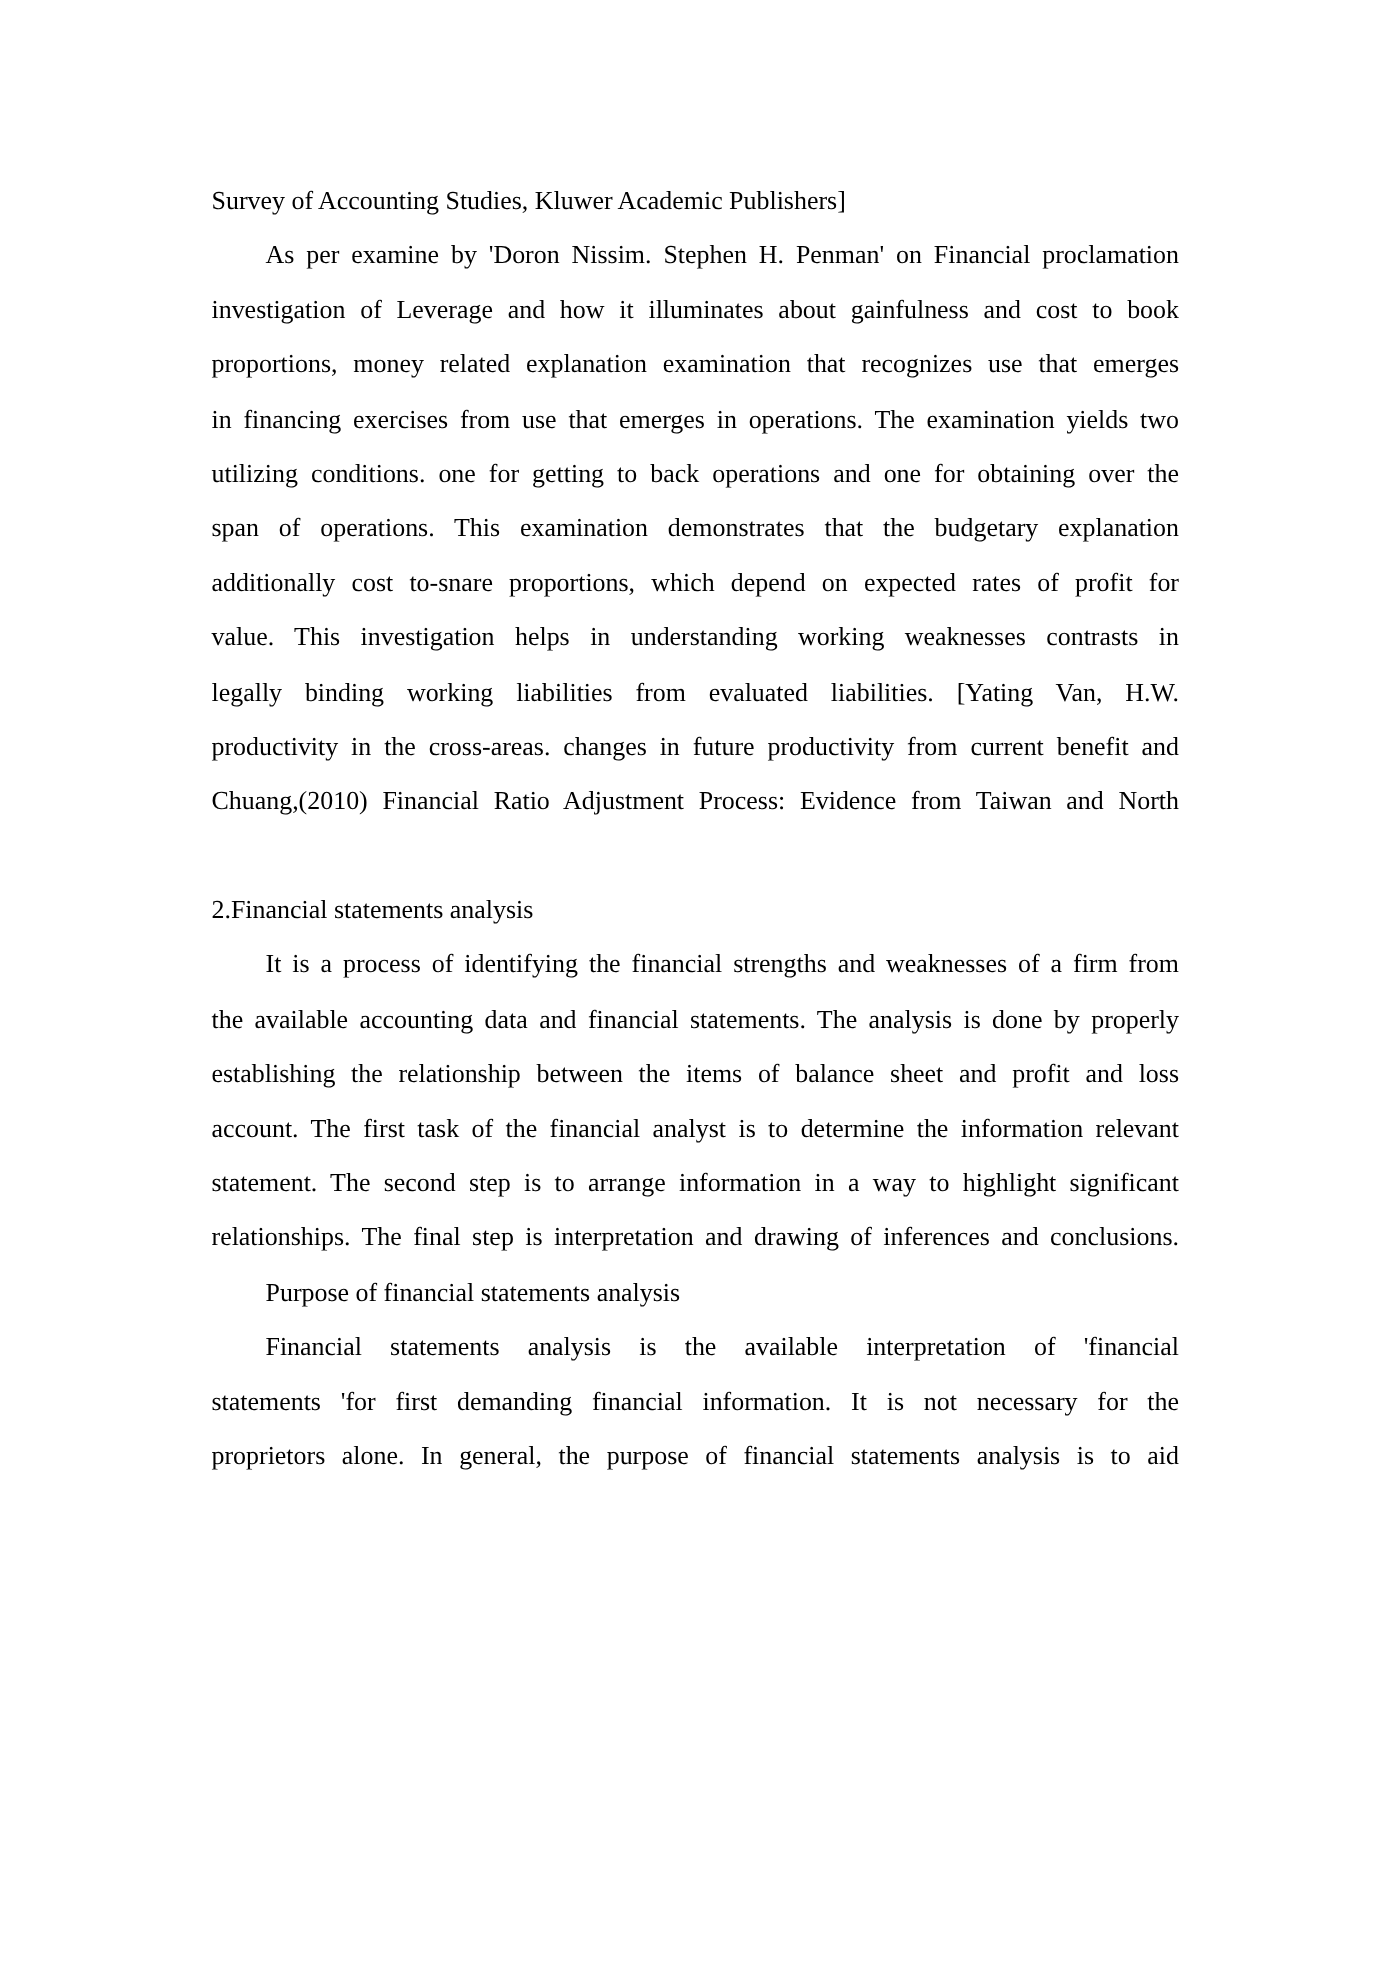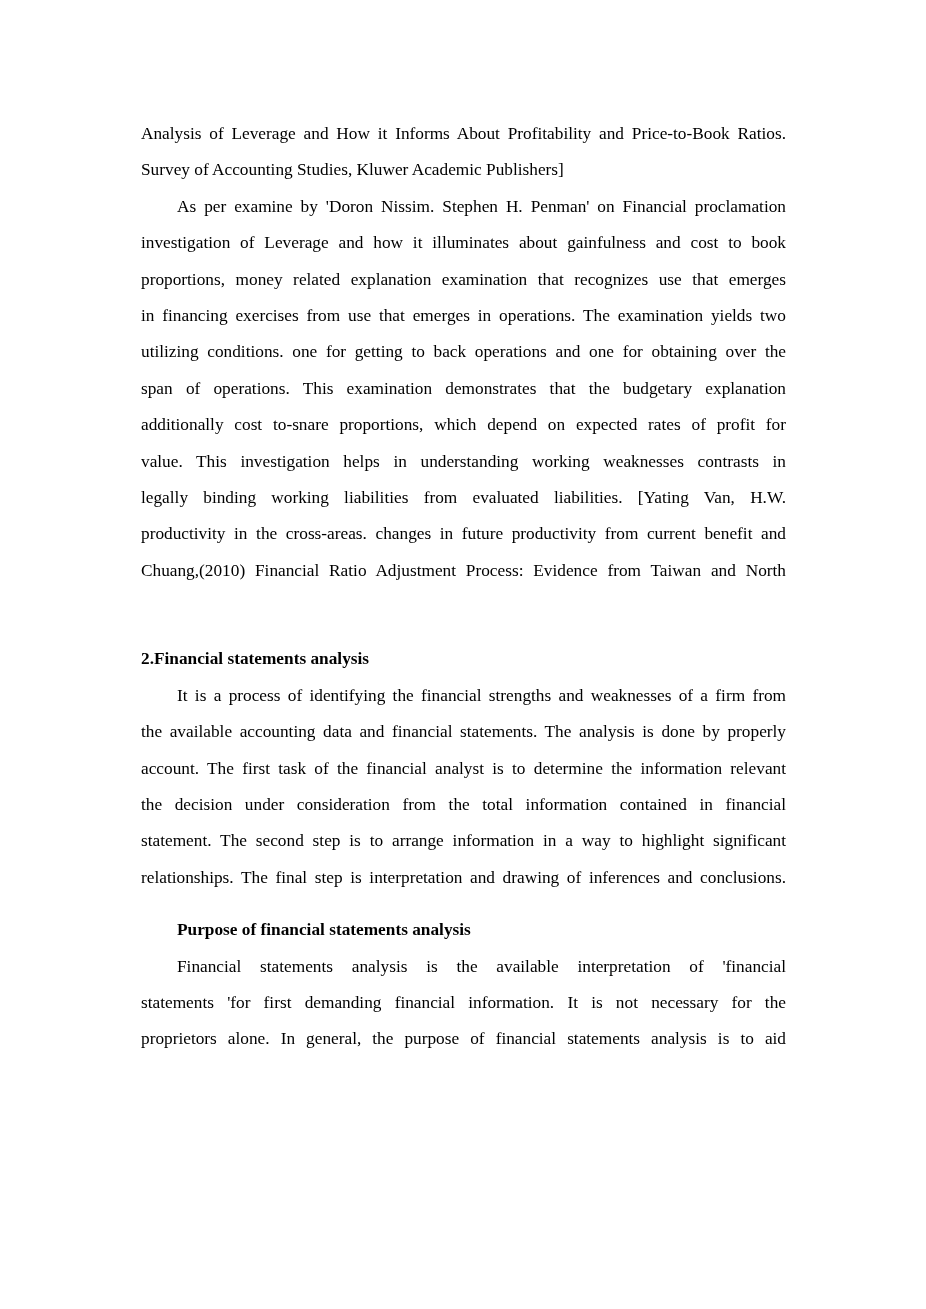--- a/index.html
+++ b/index.html
@@ -31,36 +31,34 @@
       text-align-last: justify;
       overflow: visible;
     }
     .line.last {
       text-align-last: left;
     }
     .line.indent {
       padding-left: 36px;
     }
     .heading {
-      font-weight: bold;
+      font-weight: normal;
       text-align-last: left;
-      margin-top: 16px;
     }
     .spacer {
       height: 36.4px;
     }
     .para { display: block; }
   </style>
 </head>
 <body>
 
 <div class="page">
 
   <div class="para">
-    <span class="line">Analysis of Leverage and How it Informs About Profitability and Price-to-Book Ratios.</span>
     <span class="line last">Survey of Accounting Studies, Kluwer Academic Publishers]</span>
   </div>
 
   <div class="para">
     <span class="line indent">As per examine by 'Doron Nissim. Stephen H. Penman' on Financial proclamation</span>
     <span class="line">investigation of Leverage and how it illuminates about gainfulness and cost to book</span>
     <span class="line">proportions, money related explanation examination that recognizes use that emerges</span>
     <span class="line">in financing exercises from use that emerges in operations. The examination yields two</span>
     <span class="line">utilizing conditions. one for getting to back operations and one for obtaining over the</span>
     <span class="line">span of operations. This examination demonstrates that the budgetary explanation</span>
@@ -70,22 +68,22 @@
     <span class="line">productivity in the cross-areas. changes in future productivity from current benefit and</span>
     <span class="line">Chuang,(2010) Financial Ratio Adjustment Process: Evidence from Taiwan and North</span>
   </div>
 
   <div class="spacer"></div>
 
   <div class="para">
     <span class="line heading">2.Financial statements analysis</span>
     <span class="line indent">It is a process of identifying the financial strengths and weaknesses of a firm from</span>
     <span class="line">the available accounting data and financial statements. The analysis is done by properly</span>
+    <span class="line">establishing the relationship between the items of balance sheet and profit and loss</span>
     <span class="line">account. The first task of the financial analyst is to determine the information relevant</span>
-    <span class="line">the decision under consideration from the total information contained in financial</span>
     <span class="line">statement. The second step is to arrange information in a way to highlight significant</span>
     <span class="line">relationships. The final step is interpretation and drawing of inferences and conclusions.</span>
   </div>
 
   <div class="para">
     <span class="line heading indent">Purpose of financial statements analysis</span>
     <span class="line indent">Financial statements analysis is the available interpretation of 'financial</span>
     <span class="line">statements 'for first demanding financial information. It is not necessary for the</span>
     <span class="line">proprietors alone. In general, the purpose of financial statements analysis is to aid</span>
   </div>

